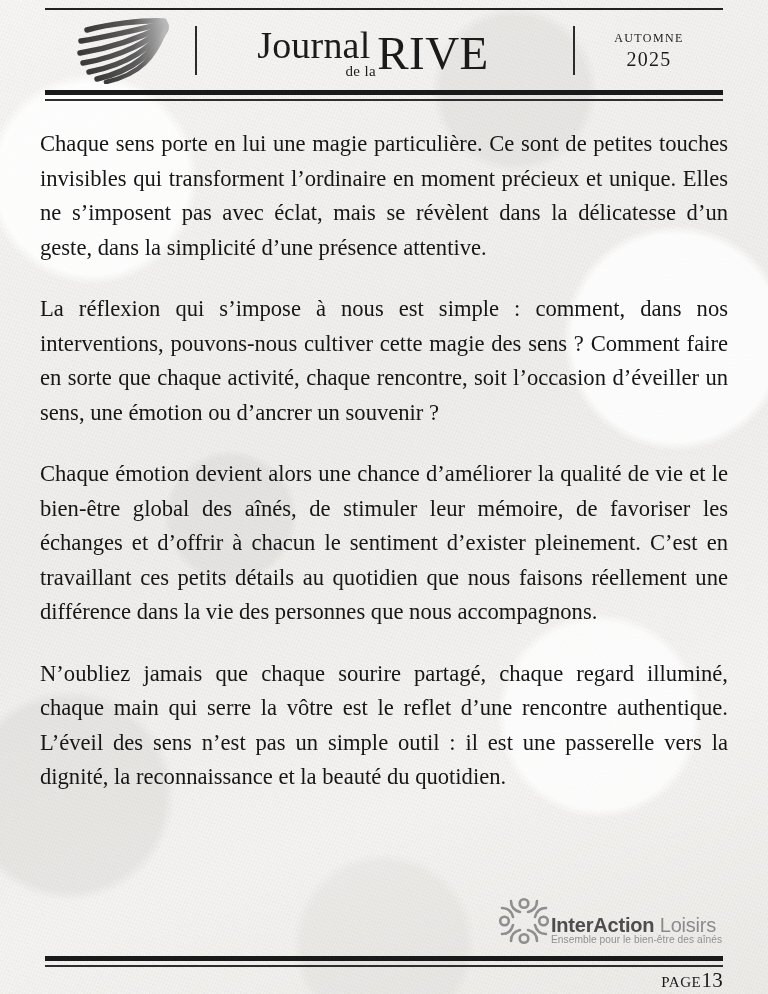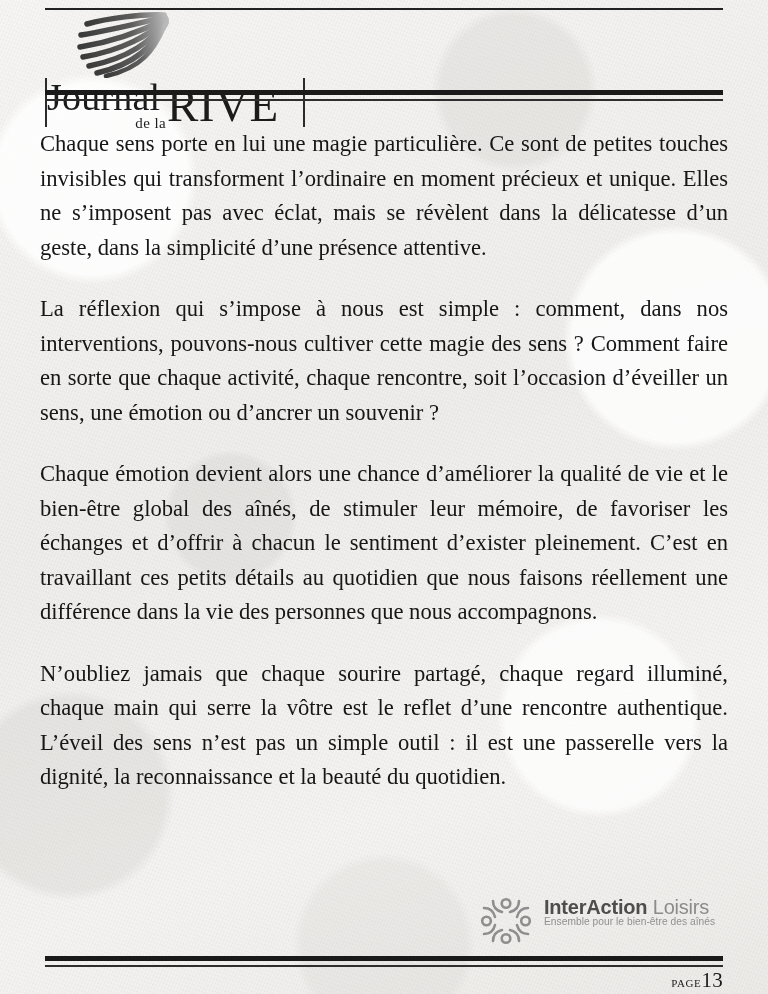--- a/index.html
+++ b/index.html
@@ -44,22 +44,21 @@
   
   .masthead {
     position: absolute;
     left: 45px;
     top: 8px;
     width: 678px;
     height: 82px;
     border-top: 2px solid #222;
     box-sizing: border-box;
     display: flex;
-    align-items: flex-start;
-    flex-direction: column;
+    align-items: center;
   }
   .mast-cell { display: flex; align-items: center; justify-content: center; }
   .mast-logo { width: 150px; }
   .mast-title { flex: 1; border-left: 2px solid #2b2b2b; border-right: 2px solid #2b2b2b; }
   .mast-date { width: 148px; flex-direction: column; }
 
   
   .fan-logo { width: 104px; height: 68px; display: block; }
 
   
@@ -145,25 +144,25 @@
     text-align: justify;
     text-justify: inter-word;
     color: #161616;
     hyphens: none;
   }
   .article p:last-child { margin-bottom: 0; }
 
   
   .sponsor {
     position: absolute;
-    left: 480px;
+    left: 498px;
     top: 897px;
     display: flex;
-    align-items: flex-start;
-    gap: 12px;
+    align-items: flex-end;
+    gap: 1px;
   }
   .sponsor-mark { width: 52px; height: 48px; display: block; }
   .sponsor-words { display: flex; flex-direction: column; line-height: 1; }
   .sponsor-name {
     font-family: "Liberation Sans", sans-serif;
     font-size: 20px;
     letter-spacing: -0.2px;
     color: #8b8b8b;
   }
   .sponsor-name b { color: #4d4d4d; font-weight: bold; }
@@ -179,21 +178,21 @@
   .foot-rule-thin  { top: 965px; height: 2px; }
   .page-number {
     position: absolute;
     right: 45px;
     top: 968px;
     font-family: "Liberation Serif", serif;
     color: #1a1a1a;
     white-space: nowrap;
   }
   .pn-word {
-    font-size: 16px;
+    font-size: 21px;
     font-variant: small-caps;
     text-transform: lowercase;
     letter-spacing: 0.6px;
   }
   .pn-num { font-size: 21px; letter-spacing: 0.3px; }
 </style>
 </head>
 <body>
 
 <div class="paper-texture"></div>
@@ -222,20 +221,24 @@
         </g>
       </svg>
     </div>
 
     <div class="mast-cell mast-title">
       <div class="title-lockup">
         <span class="t-journal">Journal</span><span class="t-delà">de la</span><span class="t-rive">RIVE</span>
       </div>
     </div>
 
+    <div class="mast-cell mast-date">
+      <div class="date-season">Automne</div>
+      <div class="date-year">2025</div>
+    </div>
   </div>
 
   <div class="rule-thick mast-rule-thick"></div>
   <div class="rule-thin mast-rule-thin"></div>
 
   <div class="article">
     <p>Chaque sens porte en lui une magie particulière. Ce sont de petites touches invisibles qui transforment l’ordinaire en moment précieux et unique. Elles ne s’imposent pas avec éclat, mais se révèlent dans la délicatesse d’un geste, dans la simplicité d’une présence attentive.</p>
     <p>La réflexion qui s’impose à nous est simple : comment, dans nos interventions, pouvons-nous cultiver cette magie des sens ? Comment faire en sorte que chaque activité, chaque rencontre, soit l’occasion d’éveiller un sens, une émotion ou d’ancrer un souvenir ?</p>
     <p>Chaque émotion devient alors une chance d’améliorer la qualité de vie et le bien-être global des aînés, de stimuler leur mémoire, de favoriser les échanges et d’offrir à chacun le sentiment d’exister pleinement. C’est en travaillant ces petits détails au quotidien que nous faisons réellement une différence dans la vie des personnes que nous accompagnons.</p>
     <p>N’oubliez jamais que chaque sourire partagé, chaque regard illuminé, chaque main qui serre la vôtre est le reflet d’une rencontre authentique. L’éveil des sens n’est pas un simple outil : il est une passerelle vers la dignité, la reconnaissance et la beauté du quotidien.</p>

